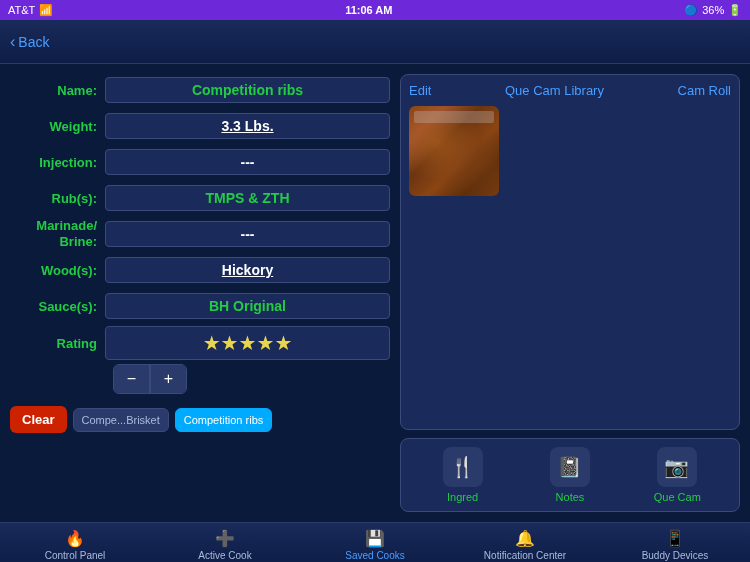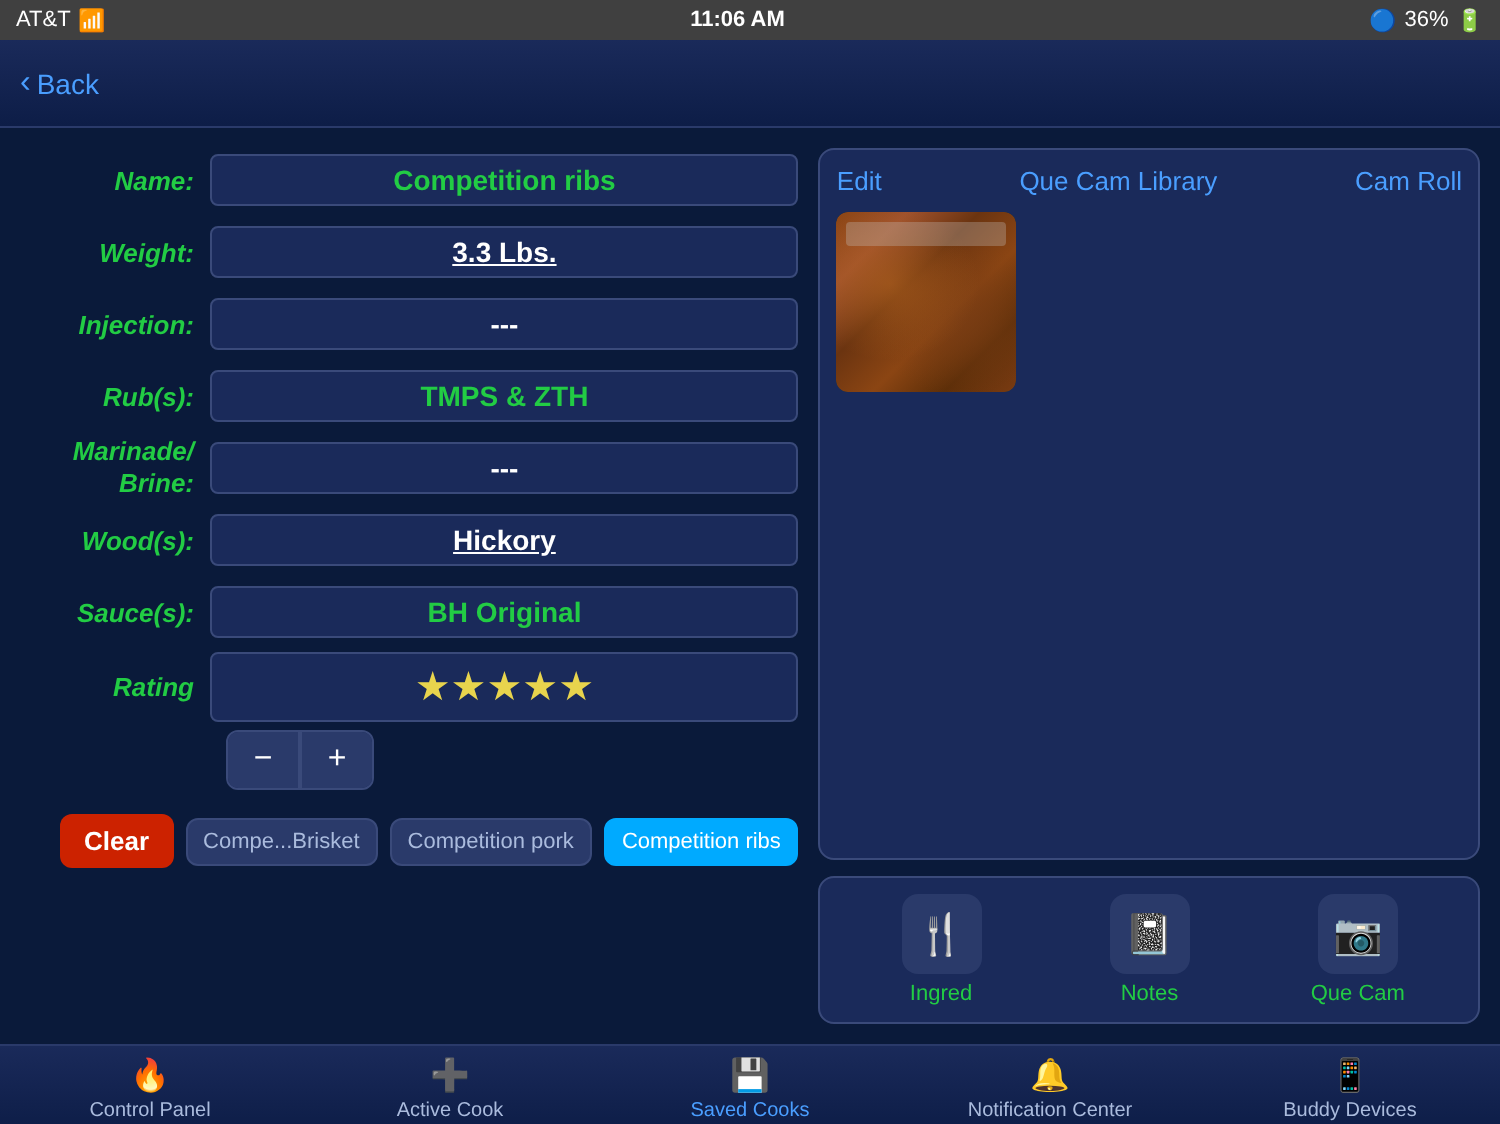--- a/index.html
+++ b/index.html
@@ -8,21 +8,21 @@
       height: 562px;
       background: #0a1a3a;
       font-family: -apple-system, Arial, sans-serif;
       overflow: hidden;
       color: white;
     }
 
     
     .status-bar {
       height: 20px;
-      background: #404040;
+      background: #6d28d9;
       display: flex;
       align-items: center;
       justify-content: space-between;
       padding: 0 8px;
       font-size: 11px;
       color: white;
     }
     .status-left { display: flex; align-items: center; gap: 4px; }
     .status-center { font-weight: 600; }
     .status-right { display: flex; align-items: center; gap: 4px; }
@@ -78,21 +78,20 @@
       min-height: 32px;
     }
     .form-label {
       color: #22cc44;
       font-size: 13px;
       font-weight: 600;
       text-align: right;
       width: 95px;
       padding-right: 8px;
       flex-shrink: 0;
-      font-style: italic;
     }
     .form-value-box {
       flex: 1;
       background: #1a2a5a;
       border: 1px solid #3a4a7a;
       border-radius: 4px;
       padding: 4px 8px;
       text-align: center;
       font-size: 14px;
       font-weight: 600;
@@ -148,21 +147,20 @@
       border-left: 1px solid #3a4a7a;
     }
 
     
     .tabs-row {
       display: flex;
       align-items: center;
       gap: 6px;
       margin-top: 8px;
       flex-wrap: nowrap;
-      margin-left: 20px;
     }
     .tab-clear-btn {
       background: #cc2200;
       color: white;
       border: none;
       border-radius: 6px;
       padding: 6px 12px;
       font-size: 13px;
       font-weight: 600;
       cursor: pointer;
@@ -374,21 +372,20 @@
     <div class="stepper-row">
       <div class="stepper">
         <button class="stepper-btn">−</button>
         <button class="stepper-btn">+</button>
       </div>
     </div>
 
     <div class="tabs-row">
       <button class="tab-clear-btn">Clear</button>
       <div class="tab-item">Compe...Brisket</div>
-      <div class="tab-item">Competition pork</div>
       <div class="tab-item active">Competition ribs</div>
     </div>
 
   </div>
 
   <div class="right-panel">
 
     <div class="photo-section">
       <div class="photo-tabs">
         <span class="photo-tab">Edit</span>

